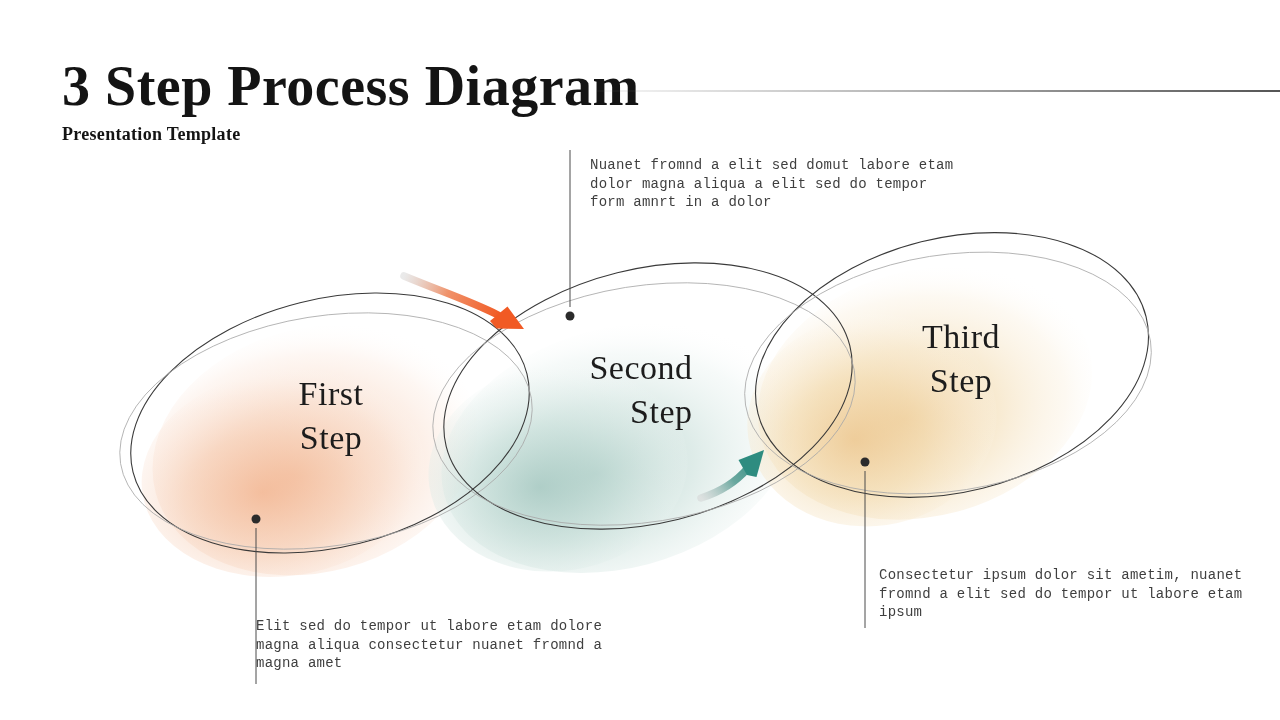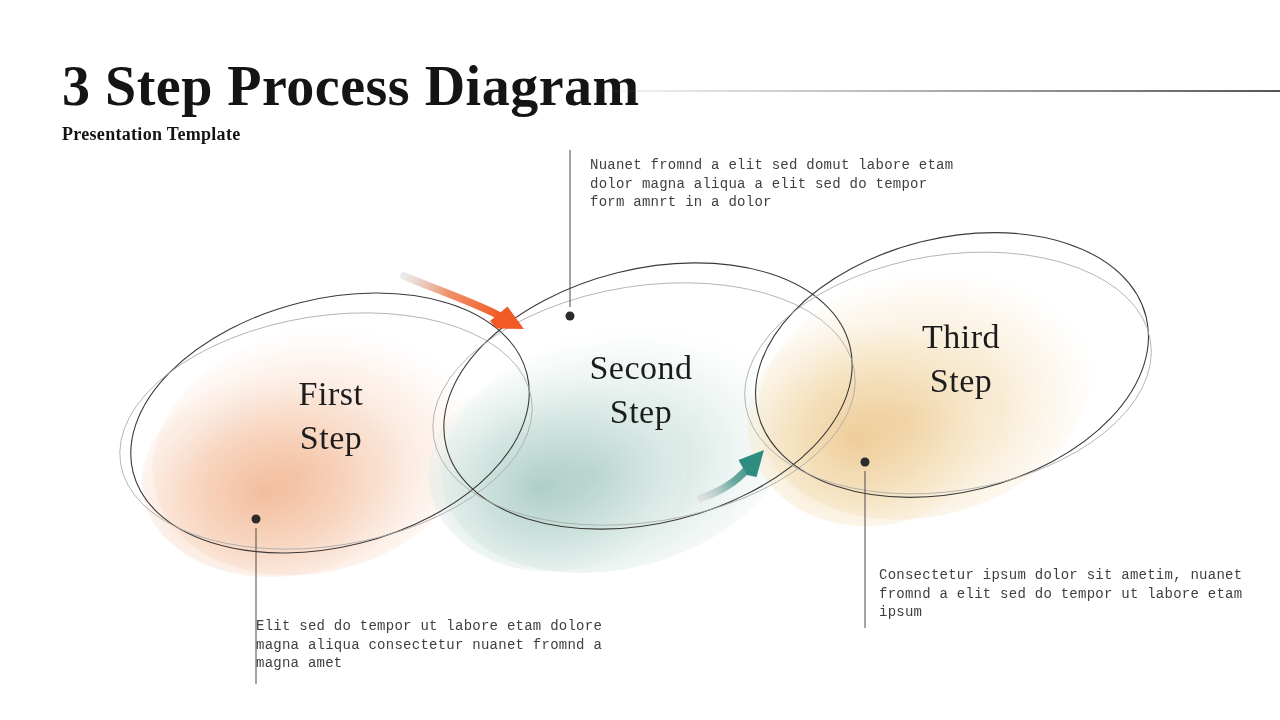--- a/index.html
+++ b/index.html
@@ -61,21 +61,21 @@
     transform: translateX(-50%);
     text-align: center;
     font-family: "Liberation Serif", serif;
     font-size: 34px;
     line-height: 44px;
     letter-spacing: 0.5px;
     color: var(--step-label-text, #1c1c1c);
     white-space: nowrap;
   }
   .step-label-1 { left: 331px; top: 372px; }
-  .step-label-2 { left: 641px; top: 346px; }
+  .step-label-2 { left: 641px; top: 346px; text-align: right; }
   .step-label-3 { left: 961px; top: 315px; }
 
   
   .callout-text {
     position: absolute;
     font-size: 14px;
     line-height: 18.5px;
     letter-spacing: 0.25px;
     color: var(--callout-text, #3f3f3f);
     white-space: nowrap;

